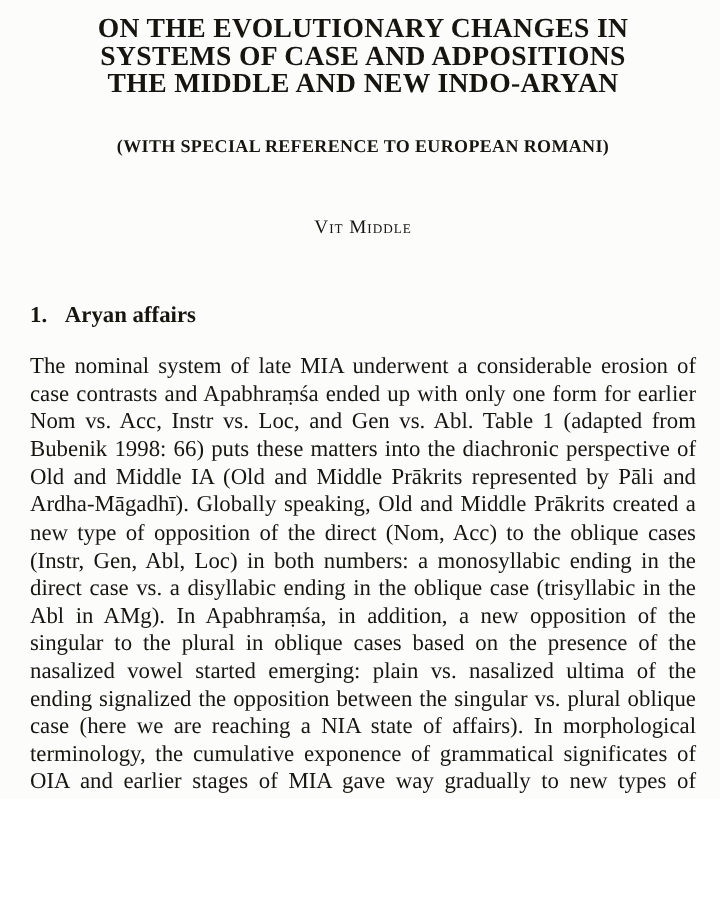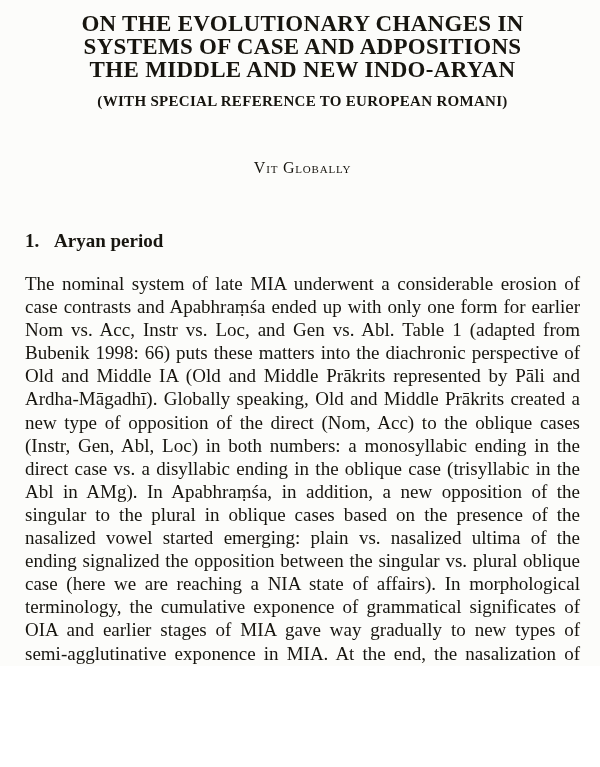--- a/index.html
+++ b/index.html
@@ -22,21 +22,21 @@
     font-size: 23px;
     font-weight: bold;
     line-height: 23px;
     text-align: center;
     letter-spacing: 0.3px;
   }
   .title .title-line {
     white-space: nowrap;
   }
   .subtitle {
-    margin-top: 12px;
+    margin-top: 34px;
     font-size: 15px;
     line-height: 17px;
     font-weight: bold;
     text-align: center;
     letter-spacing: 0.3px;
   }
   .author {
     margin-top: 49px;
     font-size: 16px;
     line-height: 18px;
@@ -78,24 +78,24 @@
 <div class="page">
 
   <div class="title">
     <div class="title-line">ON THE EVOLUTIONARY CHANGES IN</div>
     <div class="title-line">SYSTEMS OF CASE AND ADPOSITIONS</div>
     <div class="title-line">THE MIDDLE AND NEW INDO-ARYAN</div>
   </div>
 
   <div class="subtitle">(WITH SPECIAL REFERENCE TO EUROPEAN ROMANI)</div>
 
-  <div class="author">Vit Globally</div>
+  <div class="author">Vit Middle</div>
 
   <div class="section-heading">
     <div class="section-number">1.</div>
     <div class="section-title">
-      <div class="section-title-line-2">Aryan period</div>
+      <div class="section-title-line-2">Aryan affairs</div>
     </div>
   </div>
 
   <p class="body-paragraph">The nominal system of late MIA underwent a considerable erosion of case contrasts and Apabhraṃśa ended up with only one form for earlier Nom vs. Acc, Instr vs. Loc, and Gen vs. Abl. Table 1 (adapted from Bubenik 1998: 66) puts these matters into the diachronic perspective of Old and Middle IA (Old and Middle Prākrits represented by Pāli and Ardha-Māgadhī). Globally speaking, Old and Middle Prākrits created a new type of opposition of the direct (Nom, Acc) to the oblique cases (Instr, Gen, Abl, Loc) in both numbers: a monosyllabic ending in the direct case vs. a disyllabic ending in the oblique case (trisyllabic in the Abl in AMg). In Apabhraṃśa, in addition, a new opposition of the singular to the plural in oblique cases based on the presence of the nasalized vowel started emerging: plain vs. nasalized ultima of the ending signalized the opposition between the singular vs. plural oblique case (here we are reaching a NIA state of affairs). In morphological terminology, the cumulative exponence of grammatical significates of OIA and earlier stages of MIA gave way gradually to new types of semi-agglutinative exponence in MIA. At the end, the nasalization of the ultima became more or less consistent in the plural cases in Apabhraṃśa, whereas it was only sporadic during the previous stages (as shown by AMg).</p>
 
 </div>
 
 </body></html>

